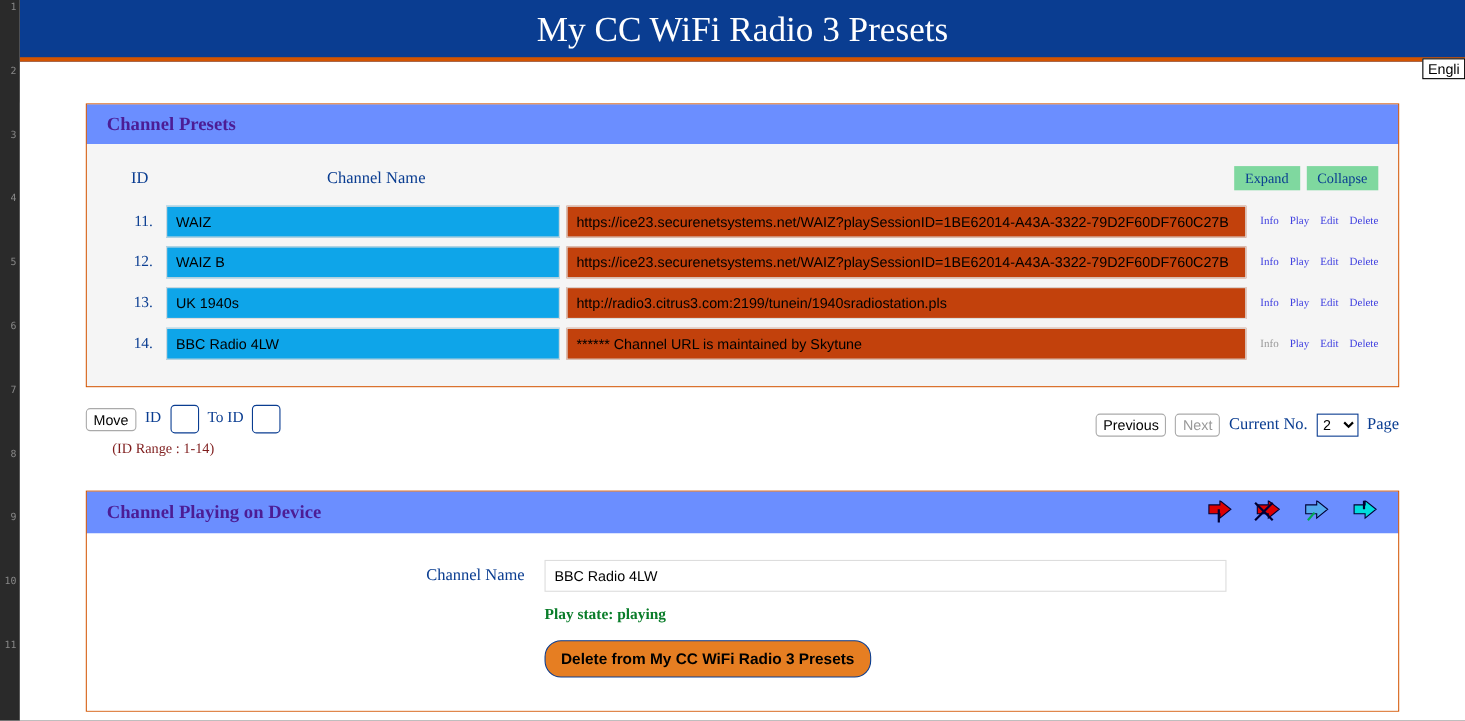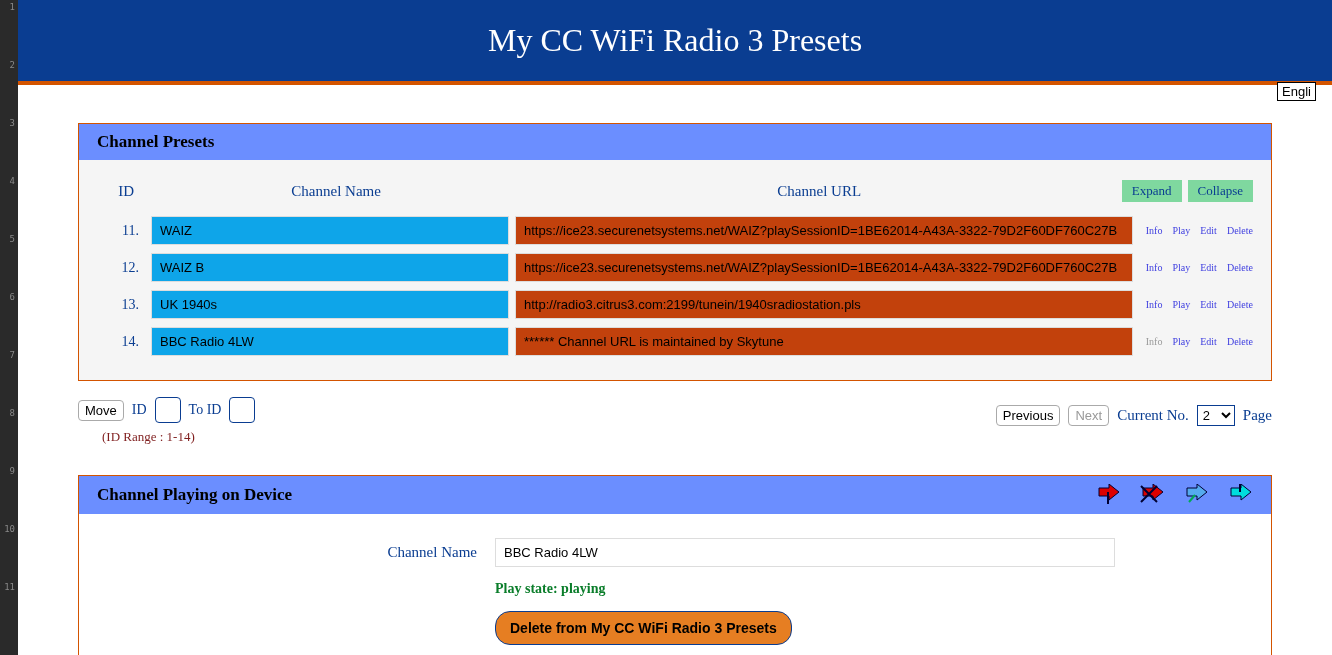--- a/index.html
+++ b/index.html
@@ -22,56 +22,56 @@
 }
 .line-numbers div { height: 58px; padding-right: 3px; }
 .main-area {
   flex: 1;
   background: #fff;
   position: relative;
   overflow: hidden;
 }
 .header-bar {
   background: #0a3d91;
-  height: 85px;
+  height: 56px;
   display: flex;
   align-items: center;
   justify-content: center;
   position: relative;
   border-bottom: 4px solid #d35400;
 }
 .header-title {
   color: #fff;
   font-size: 32px;
   font-weight: normal;
   font-family: Georgia, serif;
 }
 .lang-btn {
   position: absolute;
-  right: 16px;
+  right: 0;
   bottom: -20px;
   background: #fff;
   border: 1px solid #000;
   font-size: 13px;
   padding: 1px 4px;
   font-family: Arial, sans-serif;
 }
 .content {
   background: #fff;
   padding: 30px 60px 20px 60px;
   border-top-left-radius: 30px;
   margin-top: 8px;
 }
 .panel {
   border: 1px solid #d35400;
   margin-bottom: 16px;
 }
 .panel-header {
   background: #6b8eff;
-  color: #000000;
+  color: #4c1d95;
   font-size: 17px;
   font-weight: bold;
   padding: 8px 18px;
   font-family: Georgia, serif;
   display: flex;
   align-items: center;
 }
 .panel-header .icons {
   margin-left: auto;
   display: flex;
@@ -272,21 +272,20 @@
   <div class="content">
 
     <div class="panel">
       <div class="panel-header">
         <span>Channel Presets</span>
       </div>
       <div class="panel-body">
         <div class="table-head">
           <div class="col-id">ID</div>
           <div class="col-name">Channel Name</div>
-          <div class="col-url">Channel URL</div>
           <div class="col-actions">
             <button class="btn-green">Expand</button>
             <button class="btn-green">Collapse</button>
           </div>
         </div>
         <div id="rows-container">
             <div class="preset-row">
               <div class="row-id">11.</div>
               <input class="row-name-input" value="WAIZ" style="">
               <input class="row-url-input" value="https://ice23.securenetsystems.net/WAIZ?playSessionID=1BE62014-A43A-3322-79D2F60DF760C27B" style="">

